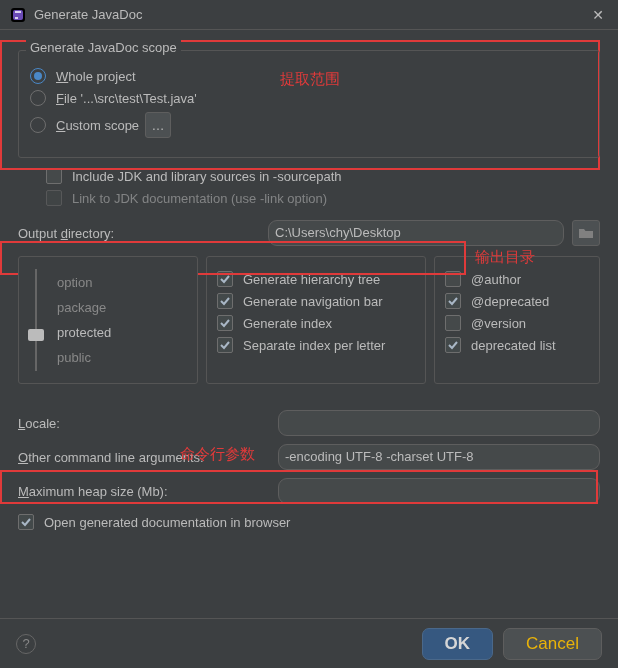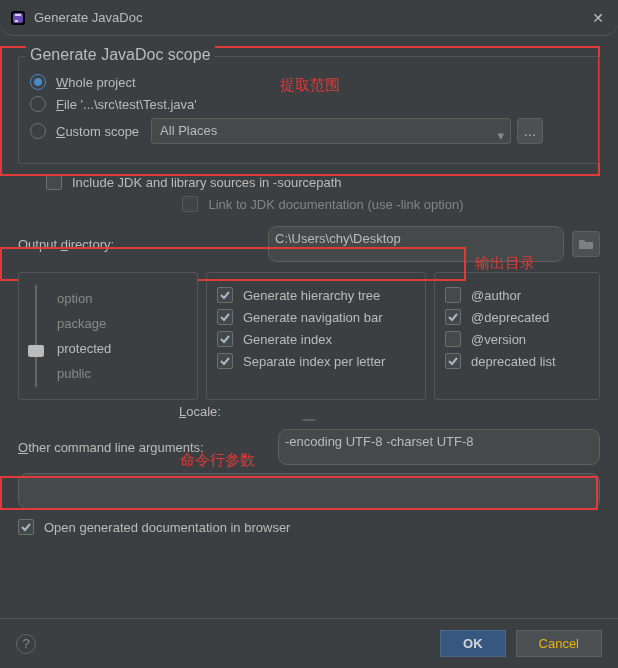--- a/index.html
+++ b/index.html
@@ -1,68 +1,68 @@
 <!DOCTYPE html>
 <html><head>
 <meta charset="utf-8">
 <style>
 * { box-sizing: border-box; margin: 0; padding: 0; font-family: "Segoe UI", Arial, sans-serif; }
 body { background: #3c3f41; color: #bbbbbb; width: 618px; height: 668px; overflow: hidden; font-size: 13px; }
 
-.titlebar { height: 36px; display: flex; align-items: center; padding: 0 10px; border-bottom: 1px solid #555; border-radius: 14px; }
+.titlebar { height: 30px; display: flex; align-items: center; padding: 0 10px; border-bottom: 1px solid #555; }
 .titlebar .icon { width: 16px; height: 16px; margin-right: 8px; display:flex; align-items:center; justify-content:center;}
 .titlebar .title { flex: 1; color: #bbbbbb; font-size: 13px; }
 .titlebar .close { width: 20px; text-align: center; color: #bbbbbb; cursor: pointer; font-size:14px;}
 
 .content { padding: 12px 18px 0 18px; position: relative; }
 
 .redbox { border: 2px solid #e03a3a; position: absolute; pointer-events:none; }
 .red-anno { position: absolute; color: #e03a3a; font-size: 15px; pointer-events:none;}
 
 .fieldset { position: relative; padding: 20px 12px 14px 12px; }
-.fieldset-label { position: absolute; top: -2px; left: 8px; background: #3c3f41; padding: 0 4px; color: #bbbbbb; font-size: 16px; }
+.fieldset-label { position: absolute; top: -2px; left: 8px; background: #3c3f41; padding: 0 4px; color: #bbbbbb; font-size: 13px; }
 .fieldset-border { position:absolute; left:0; right:0; top:8px; bottom:0; border:1px solid #555; border-radius:3px; pointer-events:none;}
 
 .radio { display: flex; align-items: center; margin: 6px 0; cursor: pointer; }
 .radio .dot { width: 16px; height: 16px; border: 1px solid #6e6e6e; border-radius: 50%; margin-right: 10px; display: flex; align-items:center; justify-content:center; }
 .radio.checked .dot { border-color: #4a88c7; }
 .radio.checked .dot::after { content:""; width:8px; height:8px; background:#4a88c7; border-radius:50%; }
 .radio .lbl { color:#bbbbbb; }
 .radio .lbl u { text-decoration: underline; }
 
 .select { border:1px solid #5e5e5e; background:#45494a; height:26px; line-height:24px; padding: 0 8px; border-radius:3px; flex:1; color:#bbbbbb; margin-left:8px; position:relative;}
 .select .caret { position:absolute; right:6px; top:5px; color:#888;}
 .ellip-btn { width:26px; height:26px; border:1px solid #5e5e5e; background:#4c5052; border-radius:3px; margin-left:6px; display:flex; align-items:center; justify-content:center; cursor:pointer; color:#bbb;}
 
 .chk { display:flex; align-items:center; margin:6px 0; cursor:pointer; }
 .chk .box { width:16px; height:16px; border:1px solid #6e6e6e; border-radius:2px; margin-right:10px; display:flex; align-items:center; justify-content:center; background:#45494a;}
 .chk.checked .box { background:#43494a; border-color:#6e6e6e;}
 .chk.checked .box svg { display:block; }
 .chk .box svg { display:none; stroke:#a9b7c6; stroke-width:2; fill:none; }
-.chk.disabled { opacity:0.55;justify-content:center; }
+.chk.disabled { opacity:0.55; }
 
 .row { display:flex; align-items:center; margin: 8px 0; }
 .row .lbl { color:#bbbbbb; }
-.input { border:1px solid #5e5e5e; background:#45494a; height:36px; line-height:24px; padding:0 6px; color:#bbbbbb; border-radius:9px; }
+.input { border:1px solid #5e5e5e; background:#45494a; height:26px; line-height:24px; padding:0 6px; color:#bbbbbb; border-radius:9px; }
 .folder-btn { width:28px; height:26px; border:1px solid #5e5e5e; background:#4c5052; border-radius:3px; margin-left:8px; display:flex; align-items:center; justify-content:center; cursor:pointer;}
 
 .three-cols { display:flex; margin-top:10px; gap:8px; }
 .col { background:#3c3f41; border:1px solid #555; border-radius:3px; padding:8px 10px; }
 .col1 { width: 180px; position:relative;}
 .col2 { width: 220px; }
 .col3 { flex:1; }
 
 .slider-track { position:absolute; left:16px; top:12px; bottom:12px; width:2px; background:#666;}
 .slider-thumb { position:absolute; left:9px; width:16px; height:12px; background:#bbbbbb; border-radius:2px; cursor:pointer;}
 .scope-item { margin: 10px 0 10px 28px; color:#888; cursor:pointer;}
 .scope-item.active { color:#bbbbbb; }
 
 .bottom-bar { position:absolute; bottom:0; left:0; right:0; height:50px; border-top:1px solid #555; display:flex; align-items:center; padding: 0 16px; background:#3c3f41;}
 .help { width:20px; height:20px; border:1px solid #666; border-radius:50%; display:flex; align-items:center; justify-content:center; color:#888; cursor:pointer;}
-.btn { padding: 5px 22px; border-radius:0; margin-left:10px; cursor:pointer; font-size:13px;}
+.btn { padding: 5px 22px; border-radius:7px; margin-left:10px; cursor:pointer; font-size:17px;}
 .btn-primary { background:#365880; border:1px solid #4a688a; color:#d6d6d6; font-weight:bold;}
 .btn-cancel { background:#4c5052; border:1px solid #5e5e5e; color:#eab308;}
 </style>
 </head>
 <body>
 
 <div class="titlebar">
   <span class="icon">
     <svg width="16" height="16" viewBox="0 0 16 16">
         <rect x="1" y="1" width="14" height="14" rx="3" fill="#000"></rect>
@@ -86,24 +86,20 @@
       <span class="dot"></span>
       <span class="lbl"><u>W</u>hole project</span>
     </div>
     <div class="radio">
       <span class="dot"></span>
       <span class="lbl"><u>F</u>ile '...\src\test\Test.java'</span>
     </div>
     <div class="radio" style="display:flex;">
       <span class="dot"></span>
       <span class="lbl"><u>C</u>ustom scope</span>
-      <div class="select" style="margin-left:12px; width:360px; flex:none;">
-        <span>All Places</span>
-        <span class="caret">▾</span>
-      </div>
       <div class="ellip-btn">…</div>
     </div>
   </div>
 
   <div class="chk" style="margin-left:28px; margin-top:10px;">
     <span class="box"></span>
     <span>Include JDK and library sources in -sourcepath</span>
   </div>
   <div class="chk disabled" style="margin-left:28px;">
     <span class="box"></span>
@@ -187,34 +183,35 @@
           <span class="box">
             <svg width="12" height="12" viewBox="0 0 12 12">
               <path d="M2 6l3 3 5-6"></path>
             </svg>
           </span>
           <span>deprecated list</span>
         </div>
     </div>
   </div>
 
-  <div class="row" style="margin-top:4px;flex-direction:column;">
+  <div class="row" style="margin-top:26px;">
     <span class="lbl" style="width:260px;"><u>L</u>ocale:</span>
     <div class="input" style="flex:1;"></div>
   </div>
 
   <div class="red-anno" style="left:180px; top:415px;text-align:right;">命令行参数</div>
   <div class="redbox" style="left:0px; top:440px; width:598px; height:34px;"></div>
 
   <div class="row">
     <span class="lbl" style="width:260px;"><u>O</u>ther command line arguments:</span>
     <div class="input" style="flex:1;"><span>-encoding UTF-8 -charset UTF-8</span></div>
   </div>
 
   <div class="row">
+    <span class="lbl" style="width:260px;"><u>M</u>aximum heap size (Mb):</span>
     <div class="input" style="flex:1;"></div>
   </div>
 
   <div class="chk checked" style="margin-top:10px;">
     <span class="box">
         <svg width="12" height="12" viewBox="0 0 12 12">
           <path d="M2 6l3 3 5-6"></path>
         </svg>
       </span>
     <span>Open generated documentation in browser</span>

